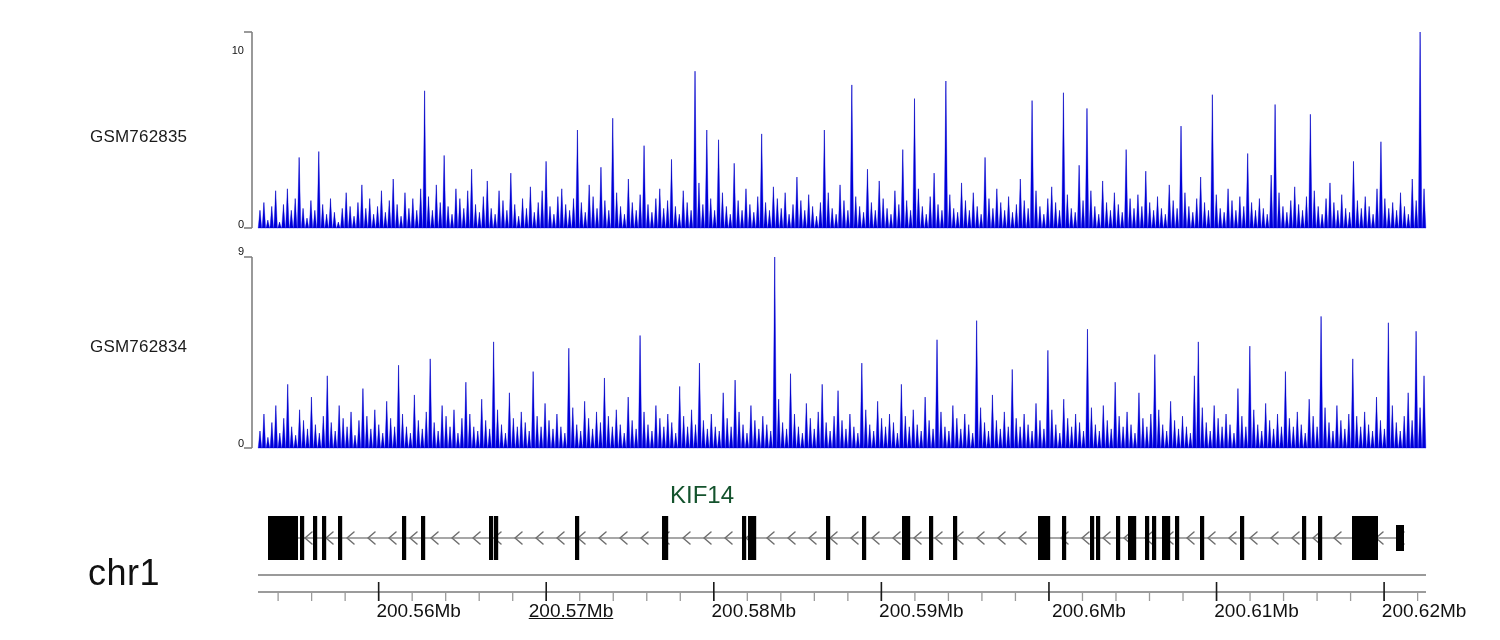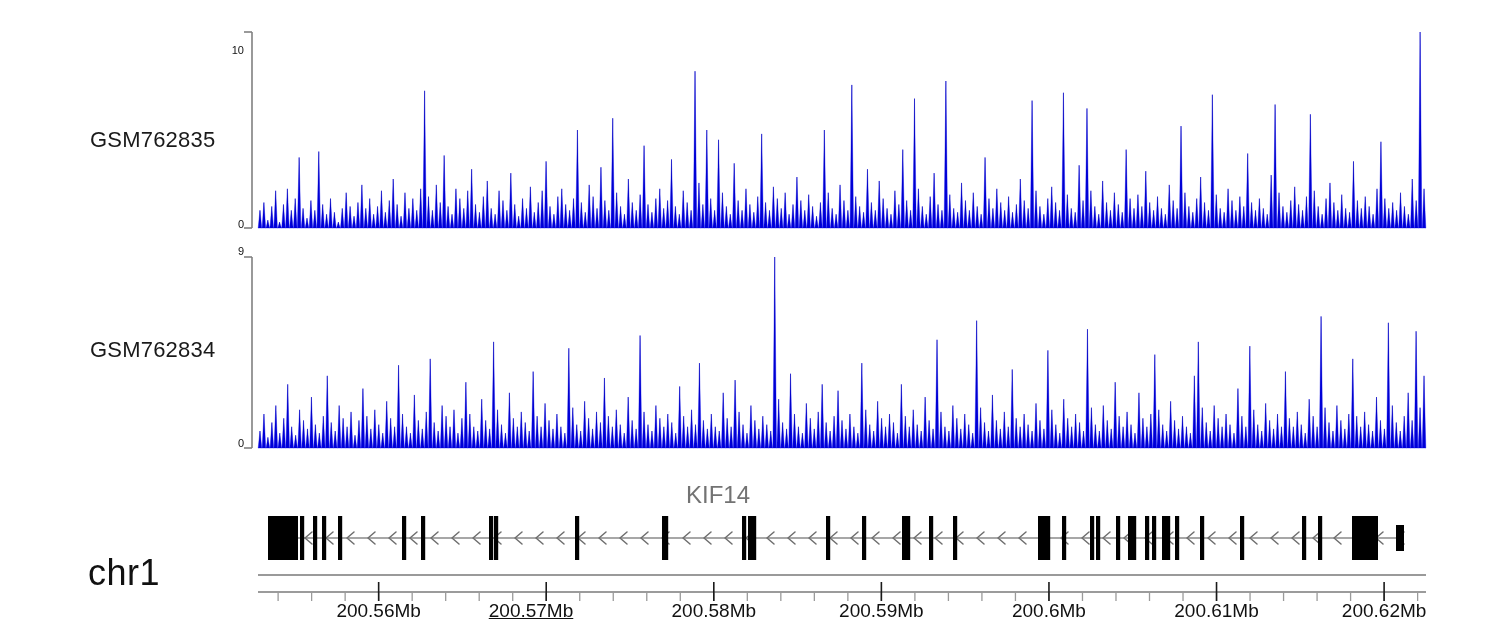--- a/index.html
+++ b/index.html
@@ -8,21 +8,21 @@
     background:#ffffff;
     font-family:"Liberation Sans", sans-serif;
     overflow:hidden;
     position:relative;
   }
   #root{position:absolute;left:0;top:0;width:1500px;height:640px;}
 
   
   .track-label{
     position:absolute;
-    font-size:22px;
+    font-size:17px;
     color:#1a1a1a;
     letter-spacing:0.2px;
     white-space:nowrap;
   }
   #label-t1{left:90px;top:127px;}
   #label-t2{left:90px;top:337px;}
 
   #chrom-label{
     position:absolute;
     left:88px;top:552px;
@@ -42,35 +42,36 @@
   }
   #t1-max{left:218px;top:20px;width:26px;margin-top:24px;}
   #t1-min{left:218px;top:218px;width:26px;}
   #t2-max{left:218px;top:245px;width:26px;}
   #t2-min{left:218px;top:437px;width:26px;}
 
   
   .track-svg{position:absolute;left:0;top:0;}
   #gene-label{
     position:absolute;
-    left:16px;top:481px;width:1324px;
+    left:0;top:481px;width:1324px;
     text-align:center;
     font-size:24px;
-    color:#737373;
+    color:#14532d;
     pointer-events:none;
   }
   #gene-label span{position:relative;left:40px;}
 
   .ruler-num{
     position:absolute;
     font-size:19px;
     color:#111111;
     transform:translateX(-50%);
     white-space:nowrap;
     top:600px;
+    margin-left:40px;
   }
 </style>
 </head>
 <body>
 
 <div id="root">
 
   <div class="track-label" id="label-t1">GSM762835</div>
   <div class="axis-num" id="t1-max">10</div>
   <div class="axis-num" id="t1-min">0</div>

